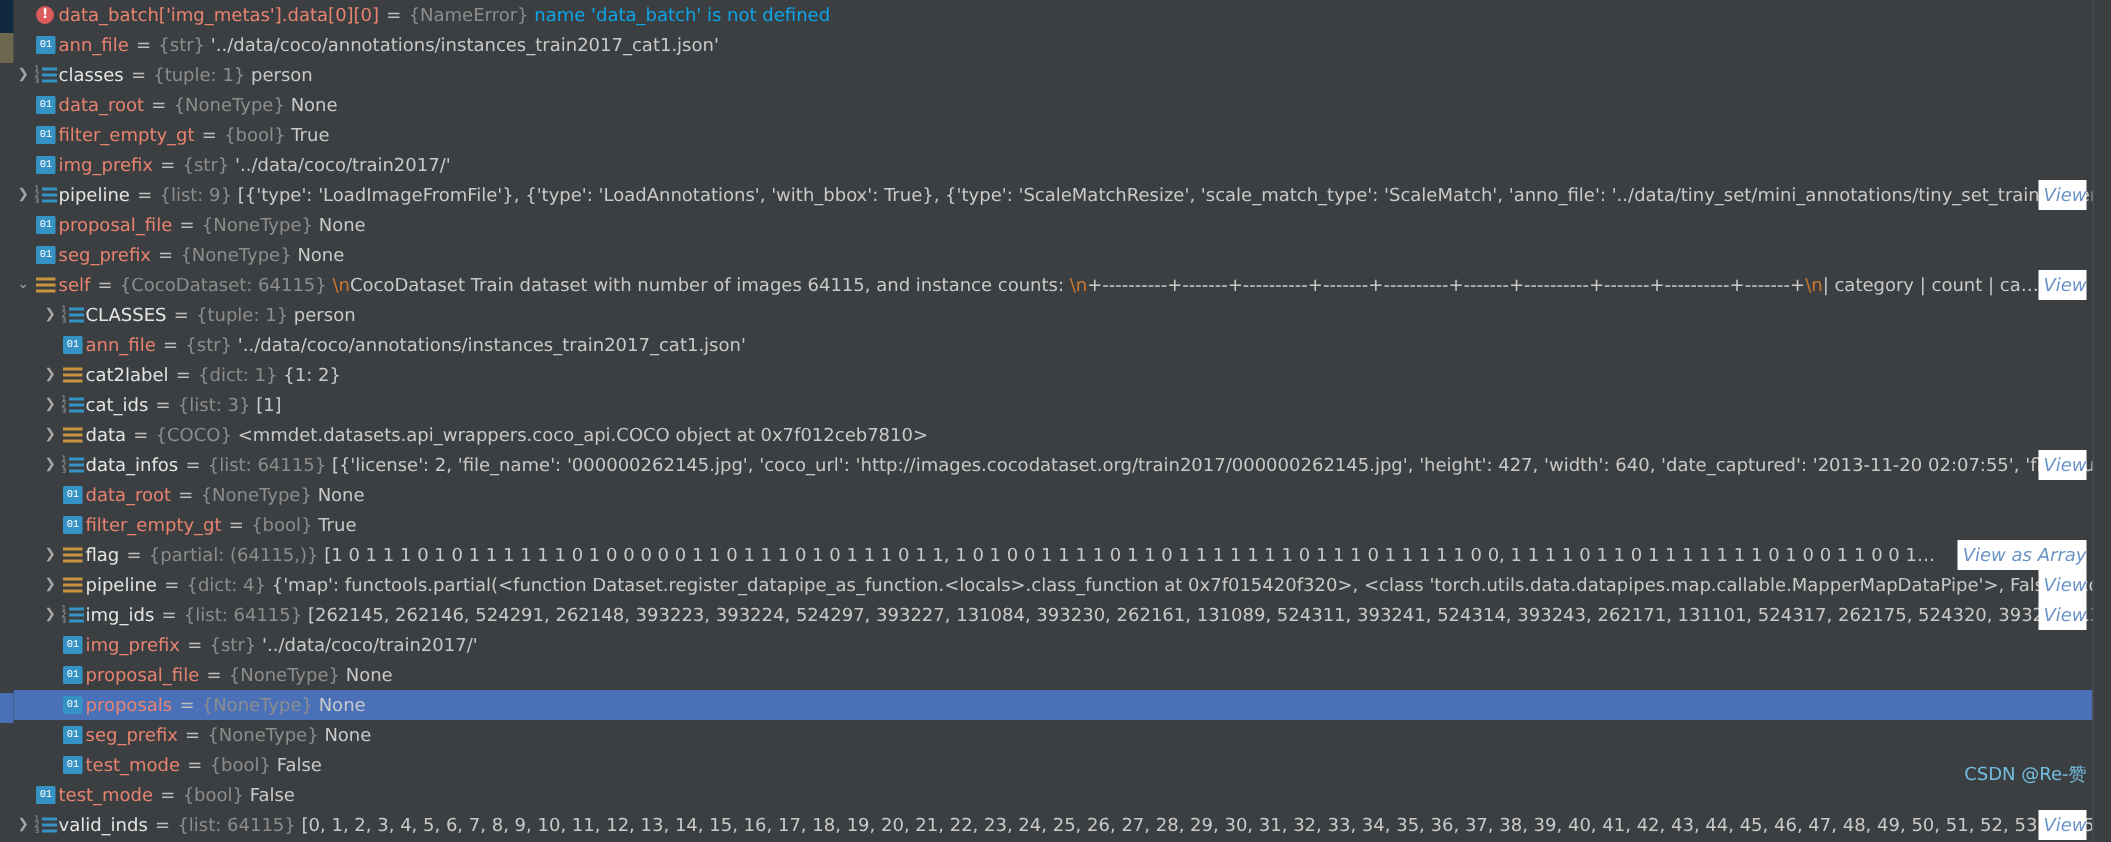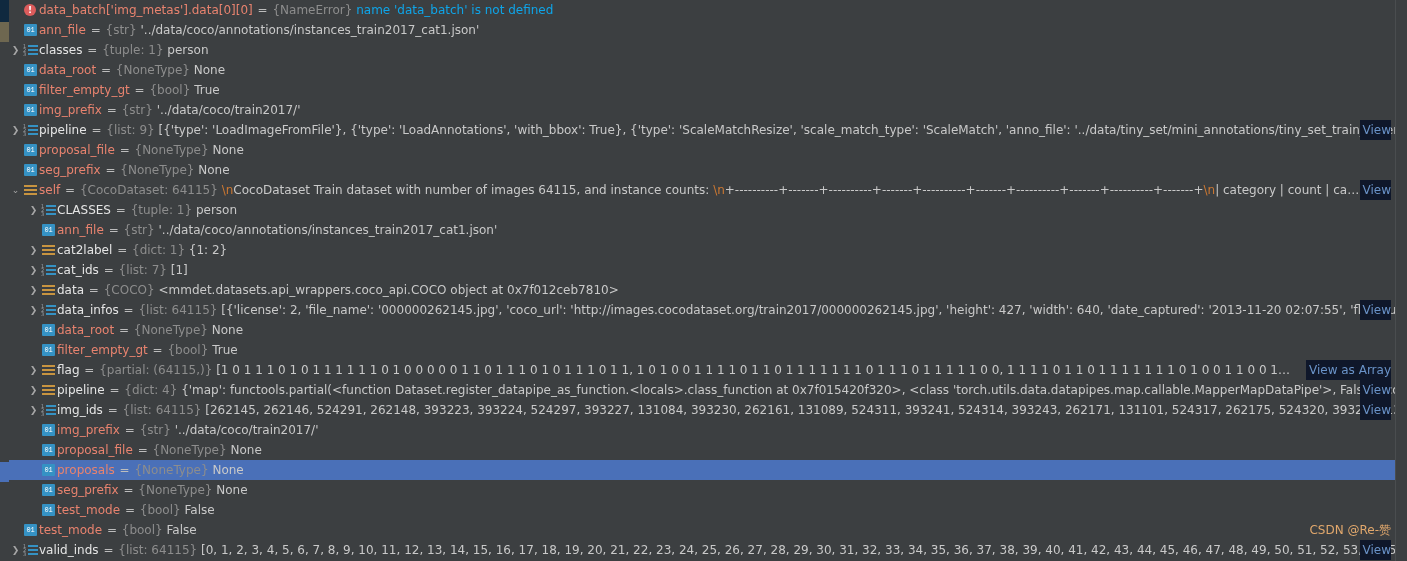--- a/index.html
+++ b/index.html
@@ -147,35 +147,36 @@
   .eq { color: #bdbdbd; padding: 0 1px; }
   .type { color: #8d8d8d; text-align: center; }
   .val { color: #c9c9c9; }
   .val .esc { color: #cc7832; }
   .val.err { color: #0ea5e9; margin-top: 44px; }
   .viewlink {
     color: #6a93c8;
     position: absolute;
     right: 4px; top: 0;
     height: 20px; line-height: 20px;
-    background: #0f172a;
+    background: #ffffff;
     padding-left: 3px;
+    font-style: italic;
   }
   .ellip { color: #c9c9c9; }
   #scroll-gutter {
     flex: 0 0 12px;
     width: 12px;
     background: #3c3f41;
     border-left: 1px solid #4a4d4f;
   }
   #watermark {
     position: absolute;
     right: 16px;
-    bottom: 22px;
-    color: #fdba74;
+    bottom: 36px;
+    color: #7dd3fc;
     font-size: 12px;
     opacity: 0.85;
     white-space: nowrap;
     pointer-events: none;
   }
 </style>
 </head>
 <body>
 
 <div id="debugger-panel">
@@ -328,21 +329,21 @@
         <span class="icon">
           <span class="ico-list">
             <span class="nums">1<br>2<br>3</span>
             <span class="bars">
               <i></i>
               <i></i>
               <i></i>
             </span>
           </span>
         </span>
-        <span class="cells"><span class="name blue">cat_ids</span><span class="eq"> = </span><span class="type">{list: 7}</span> <span class="val">[1]</span></span>
+        <span class="cells"><span class="name blue">cat_ids</span><span class="eq"> = </span><span class="type">{list: 3}</span> <span class="val">[1]</span></span>
       </div>
       <div class="row">
         <span style="flex:0 0 18px;width:18px"></span>
         <span class="arrow">❯</span>
         <span class="icon">
           <span class="ico-obj">
             <i></i>
             <i></i>
             <i></i>
           </span>

